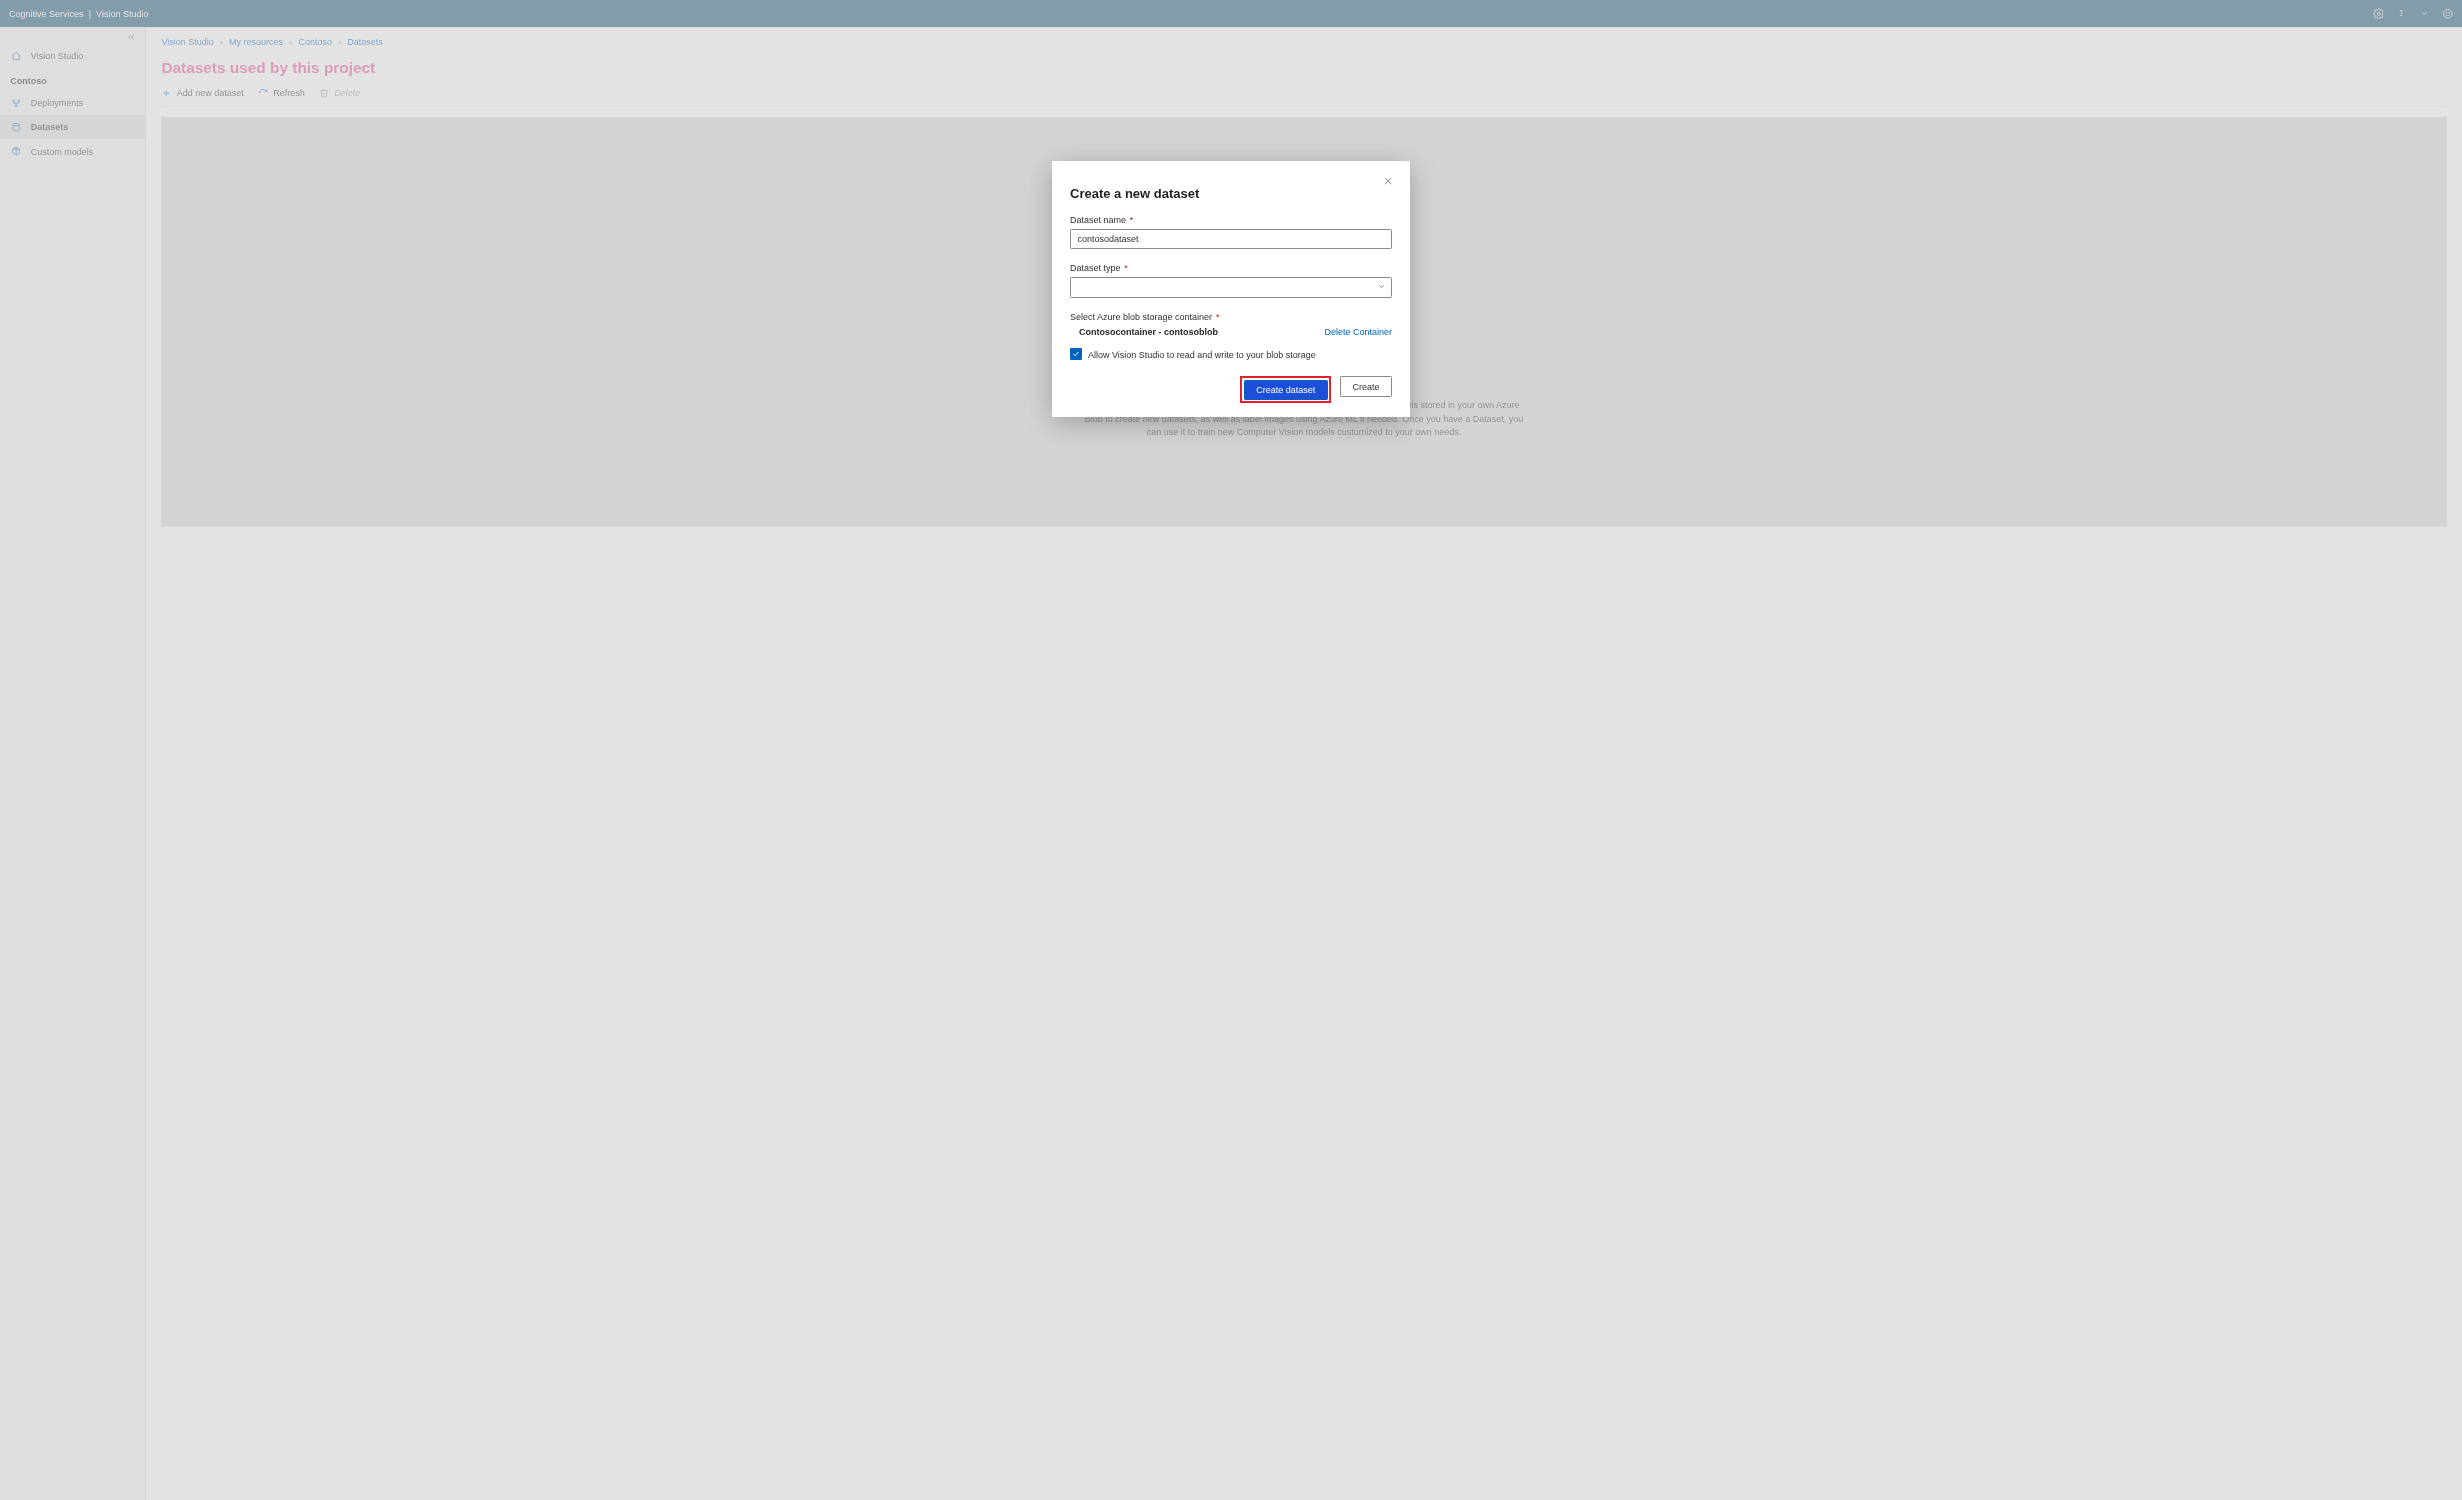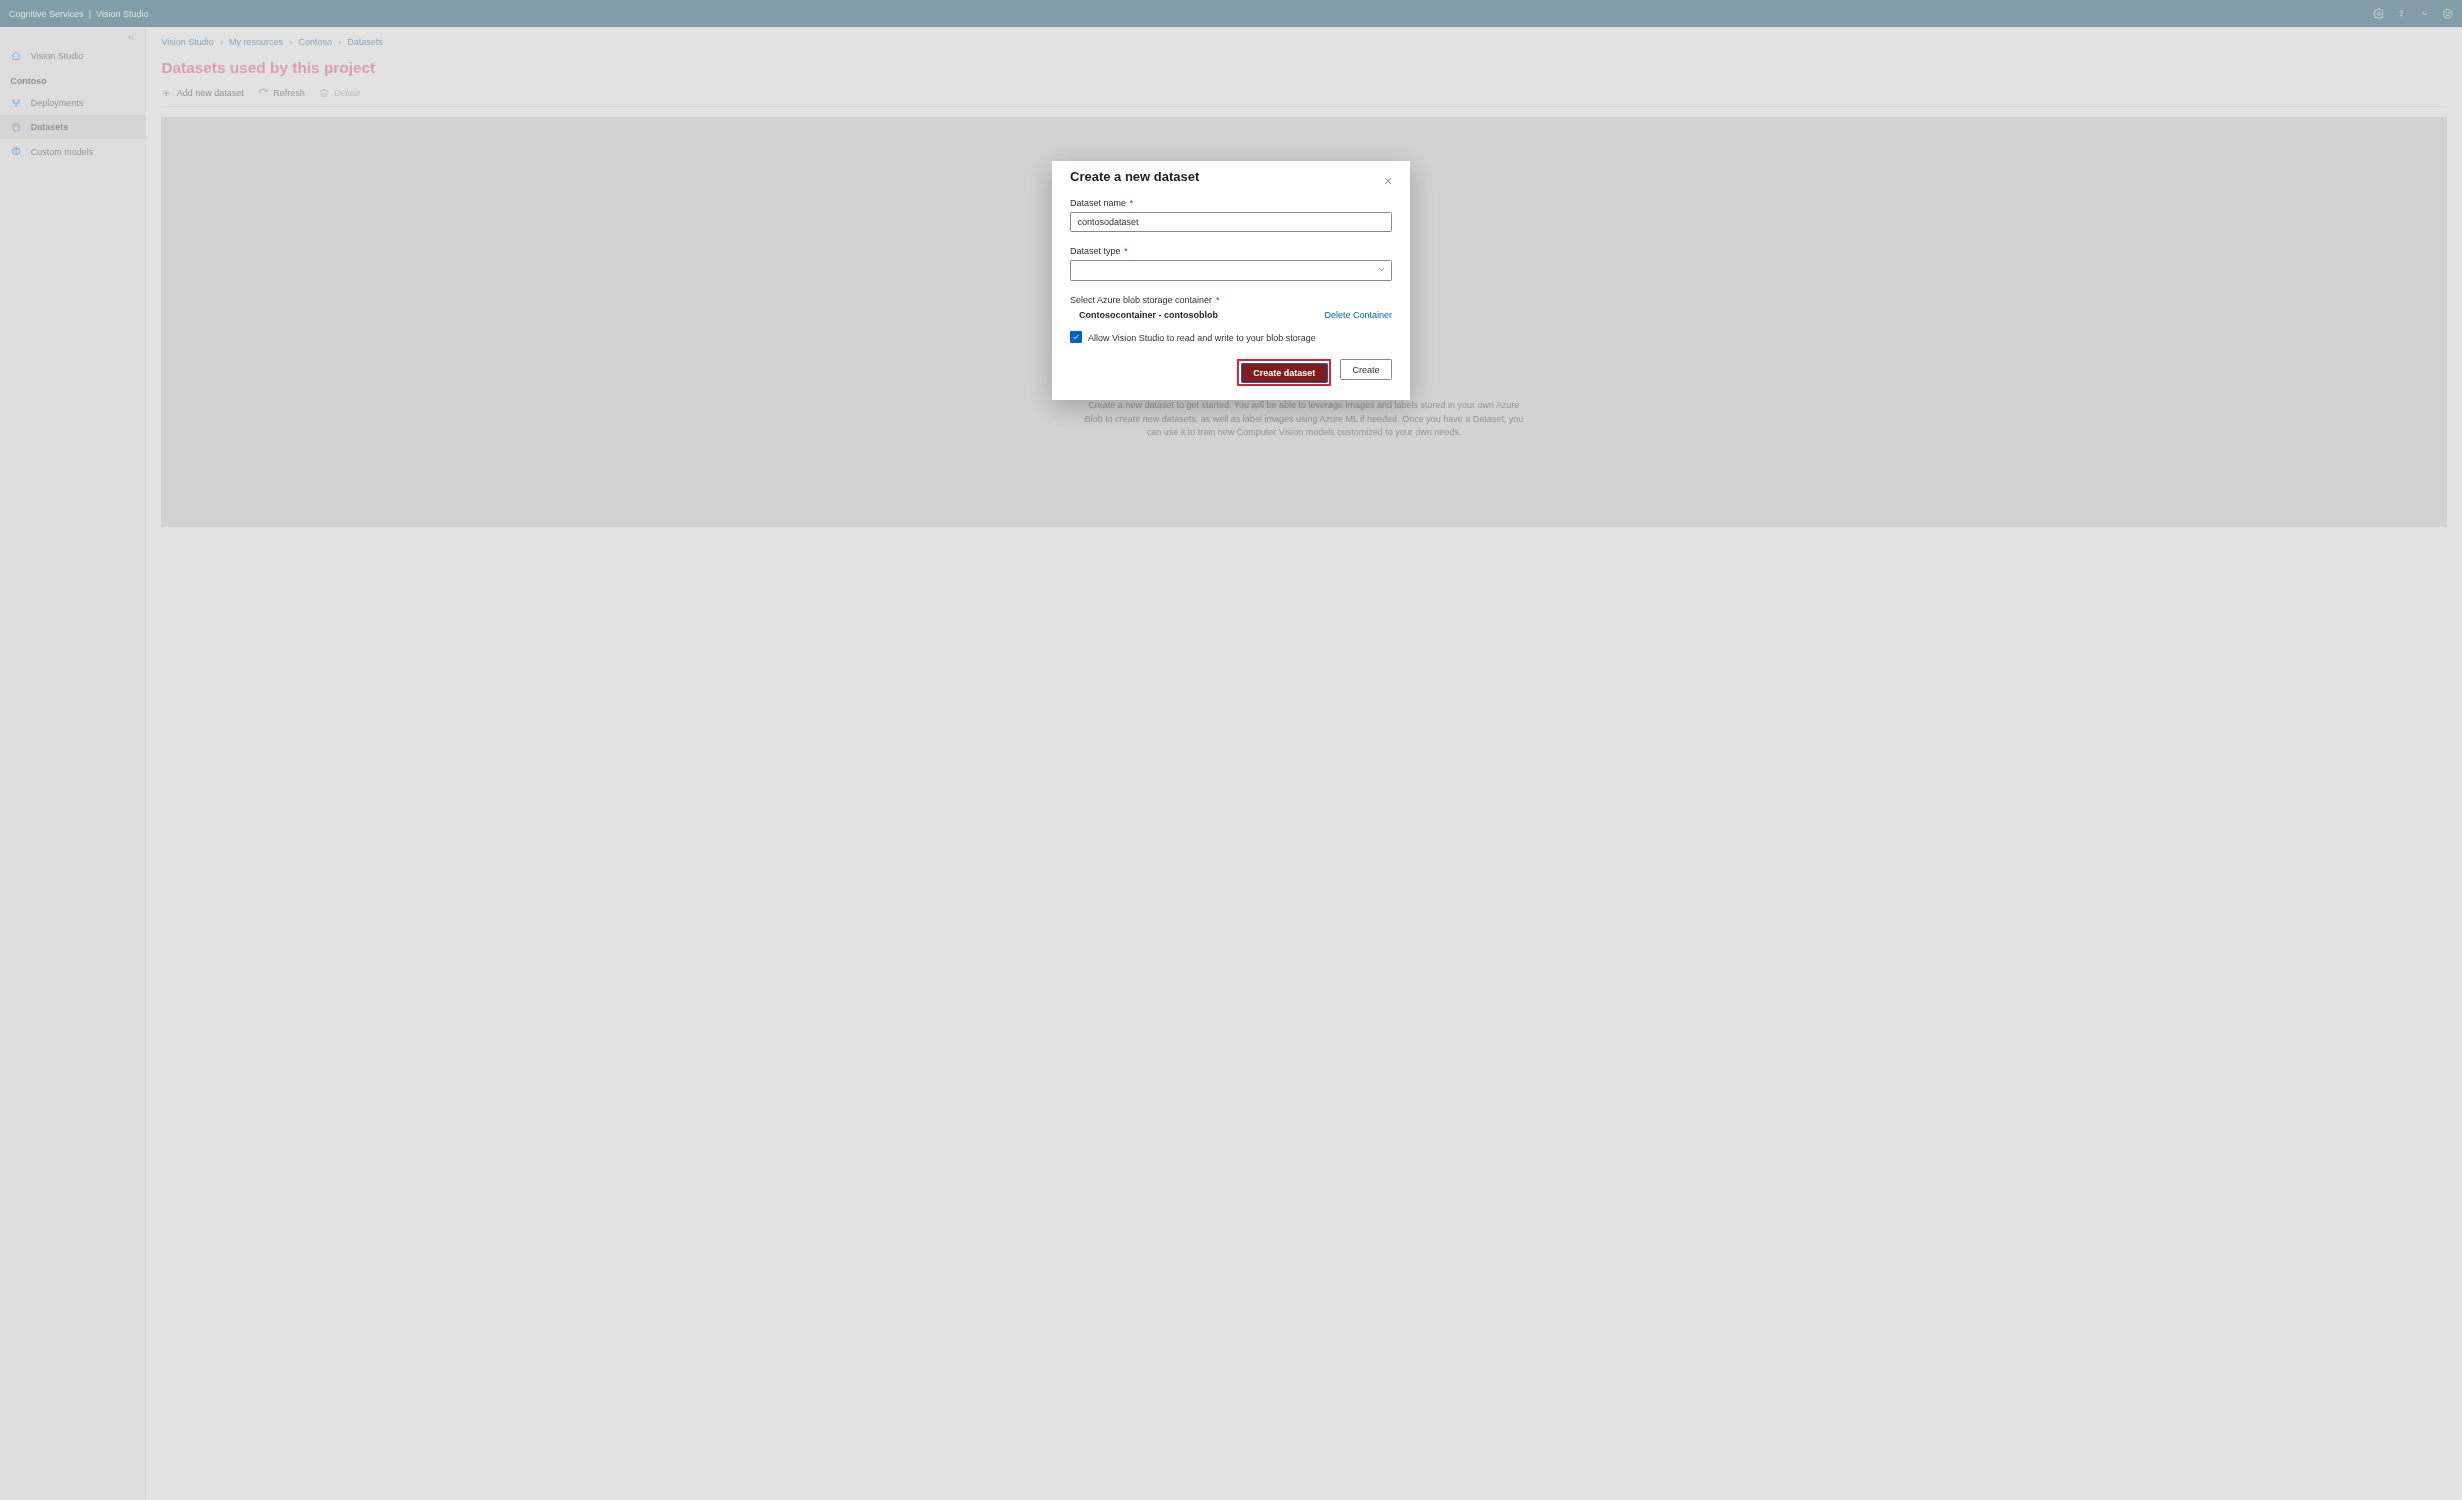--- a/index.html
+++ b/index.html
@@ -104,21 +104,21 @@
   .dimmer {
     position: fixed;
     inset: 0;
     background: rgba(120,120,120,0.35);
   }
   .modal {
     position: relative;
     width: 358px;
     background: #fff;
     box-shadow: 0 6.4px 26px rgba(0,0,0,0.25);
-    padding: 8px 18px 14px;
+    padding: 25px 18px 14px;
   }
   .modal-title { font-size: 13px; font-weight: 600; color: #201f1e; }
   .modal-close { position: absolute; top: 14px; right: 15.4px; width: 13px; height: 13px; display: flex; align-items: center; justify-content: center; cursor: pointer; color: #605e5c; }
   .field { margin-top: 14px; }
   .field-label { font-size: 9px; color: #323130; margin-bottom: 3.8px; display: block; }
   .req { color: #c50f1f; margin-left: 1.3px;}
   .text-input, .select-input {
     width: 100%;
     height: 20.5px;
     border: 0.6px solid #8a8886;
@@ -143,21 +143,21 @@
   .btn {
     height: 20.5px;
     padding: 0 11.5px;
     font-size: 9px;
     border-radius: 1.3px;
     cursor: pointer;
     display: inline-flex;
     align-items: center;
     justify-content: center;
   }
-  .btn-primary { background: #7f1d1d; color: #fff; border: 0.6px solid #0064bf; font-weight: 700; }
+  .btn-primary { background: #1d4ed8; color: #fff; border: 0.6px solid #0064bf; font-weight: 400; }
   .btn-secondary { background: #fff; color: #323130; border: 0.6px solid #8a8886; }
   .highlight-box { border: 2.6px solid #e6202a; padding: 1.3px; display: inline-flex; }
 </style>
 </head>
 <body>
 
 <div class="topbar">
   <div class="topbar-left">
     <span class="brand">Cognitive Services</span>
     <span class="sep">|</span>

